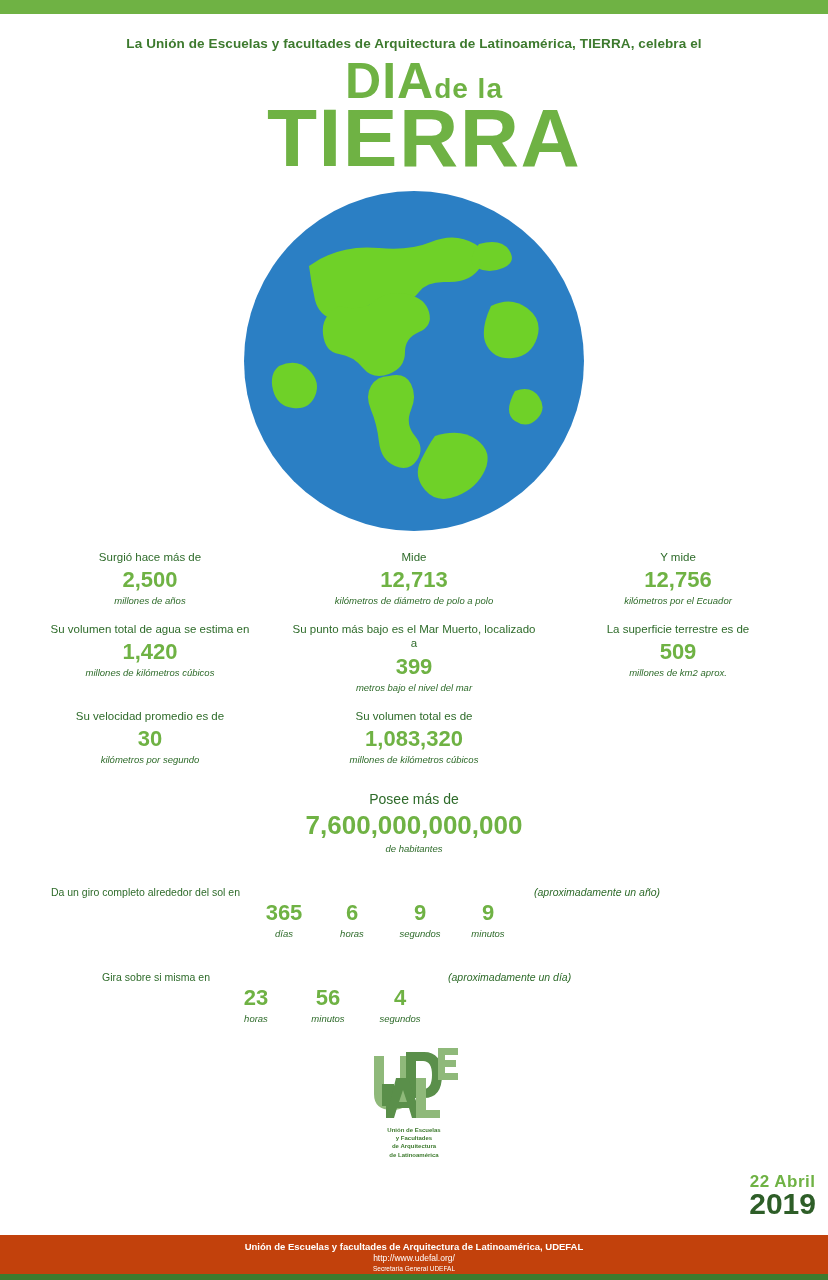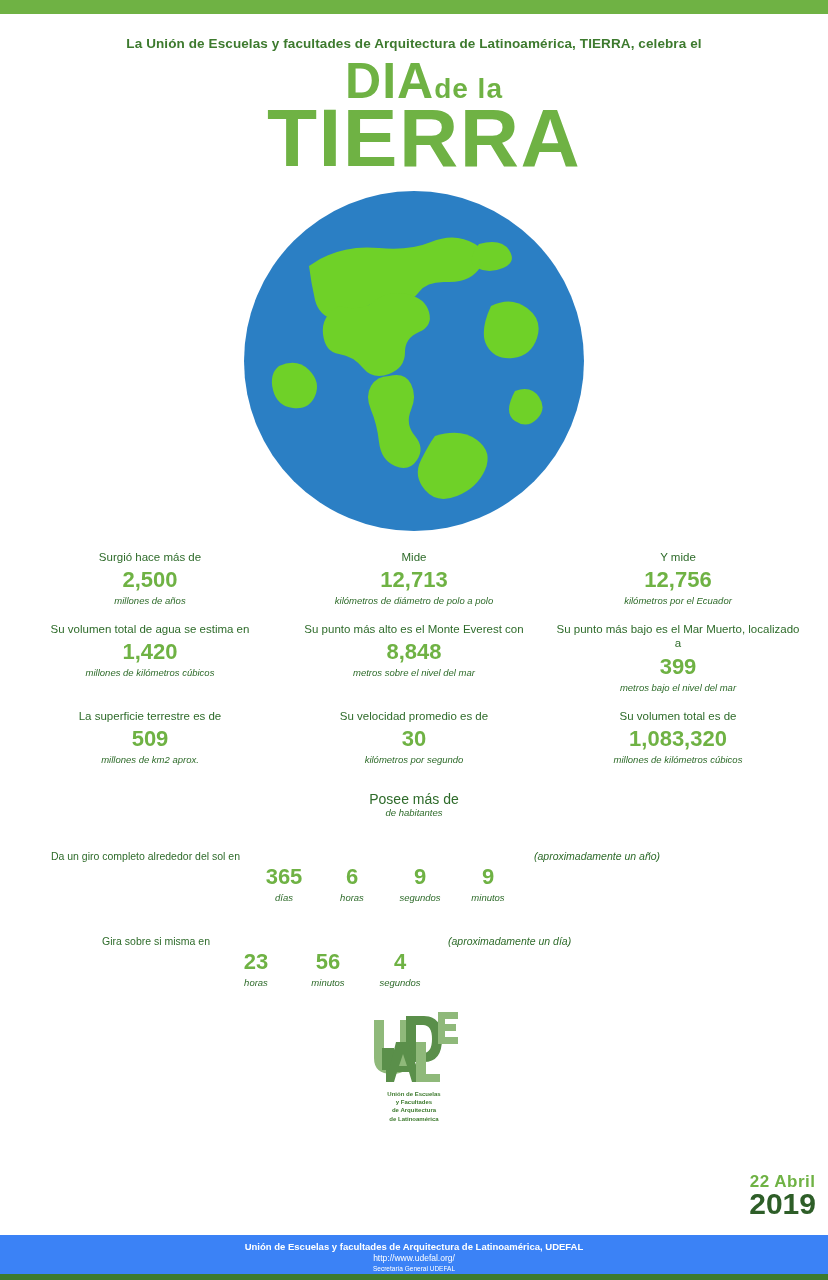--- a/index.html
+++ b/index.html
@@ -160,21 +160,21 @@
     font-weight: bold;
     color: #2e5e28;
     line-height: 0.95;
     margin-top: -2px;
   }
   .footer {
     position: absolute;
     left: 0;
     bottom: 0;
     width: 828px;
-    background: #3b82f6;
+    background: #c2410c;
     color: #ffffff;
     text-align: center;
     padding: 6px 0 8px;
   }
   .footer .f1 { font-size: 9.5px; font-weight: bold; }
   .footer .f2 { font-size: 8.5px; margin-top: 1px; }
   .footer .f3 { font-size: 6.5px; margin-top: 2px; }
   .bottom-bar {
     position: absolute;
     left: 0;
@@ -230,25 +230,20 @@
     <div class="num">12,756</div>
     <div class="unit">kilómetros por el Ecuador</div>
   </div>
 
   <div class="fact">
     <div class="lbl">Su volumen total de agua se estima en</div>
     <div class="num">1,420</div>
     <div class="unit">millones de kilómetros cúbicos</div>
   </div>
   <div class="fact">
-    <div class="lbl">Su punto más alto es el Monte Everest con</div>
-    <div class="num">8,848</div>
-    <div class="unit">metros sobre el nivel del mar</div>
-  </div>
-  <div class="fact">
     <div class="lbl">Su punto más bajo es el Mar Muerto, localizado a</div>
     <div class="num">399</div>
     <div class="unit">metros bajo el nivel del mar</div>
   </div>
 
   <div class="fact">
     <div class="lbl">La superficie terrestre es de</div>
     <div class="num">509</div>
     <div class="unit">millones de km2 aprox.</div>
   </div>
@@ -259,20 +254,21 @@
   </div>
   <div class="fact">
     <div class="lbl">Su volumen total es de</div>
     <div class="num">1,083,320</div>
     <div class="unit">millones de kilómetros cúbicos</div>
   </div>
 </div>
 
 <div class="wide-fact">
   <div class="lbl">Posee más de</div>
+  <div class="num">7,600,000,000,000</div>
   <div class="unit">de habitantes</div>
 </div>
 
 <div class="time-row">
   <div class="rowlabel">Da un giro completo alrededor del sol en</div>
   <div class="time-units">
     <div class="tu">
       <div class="v">365</div>
       <div class="u">días</div>
     </div>

